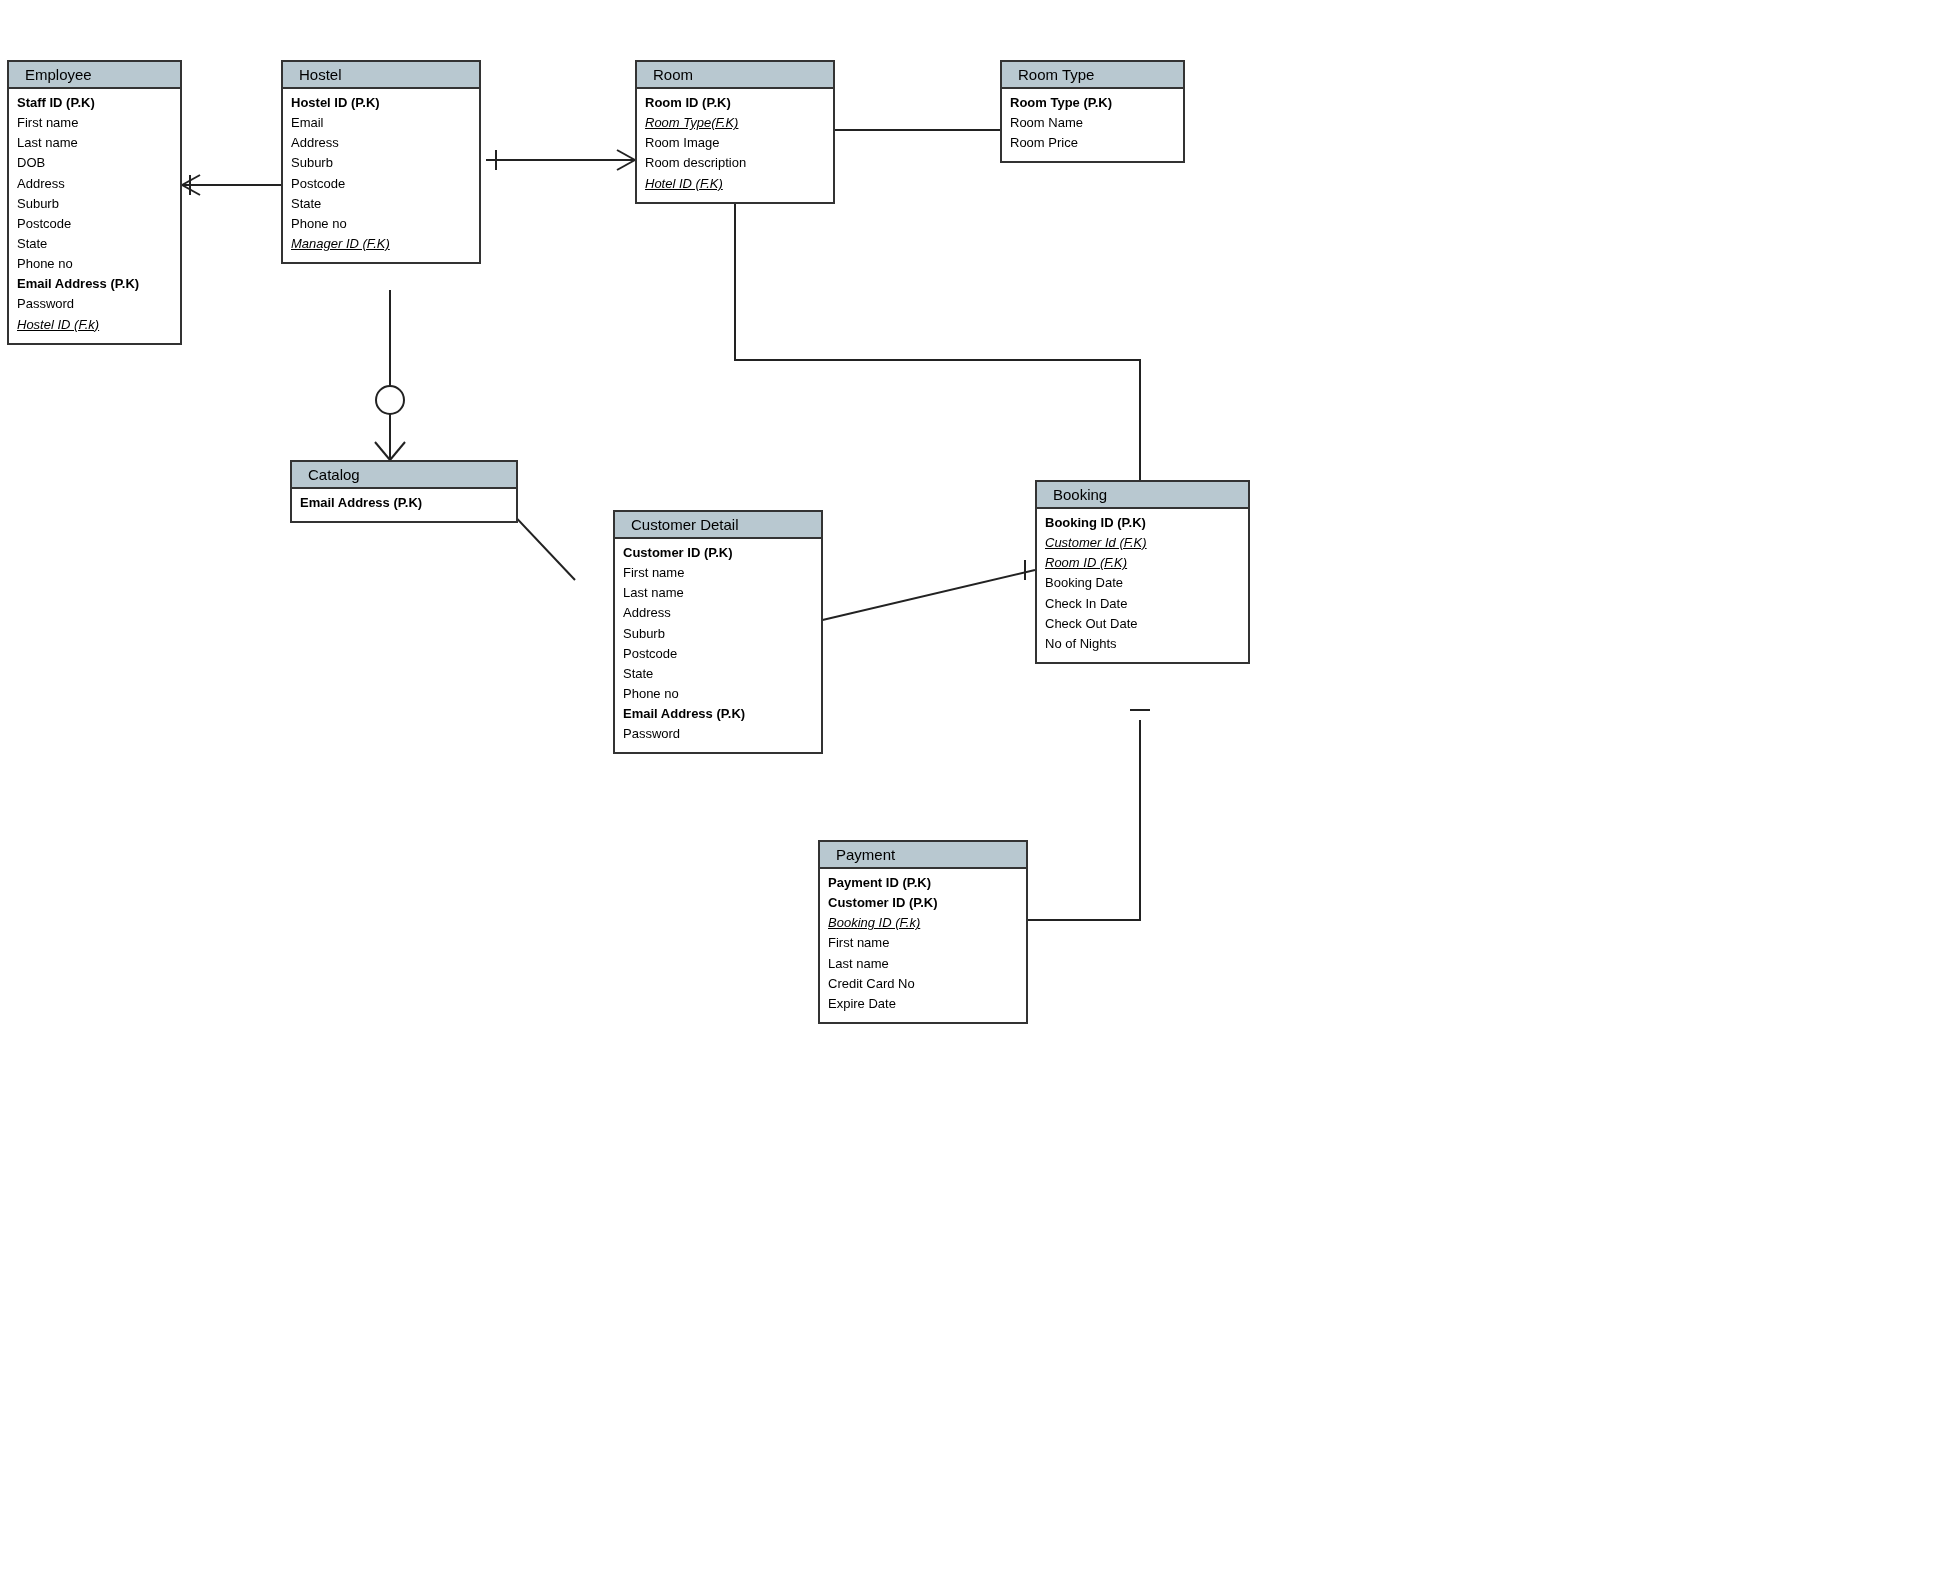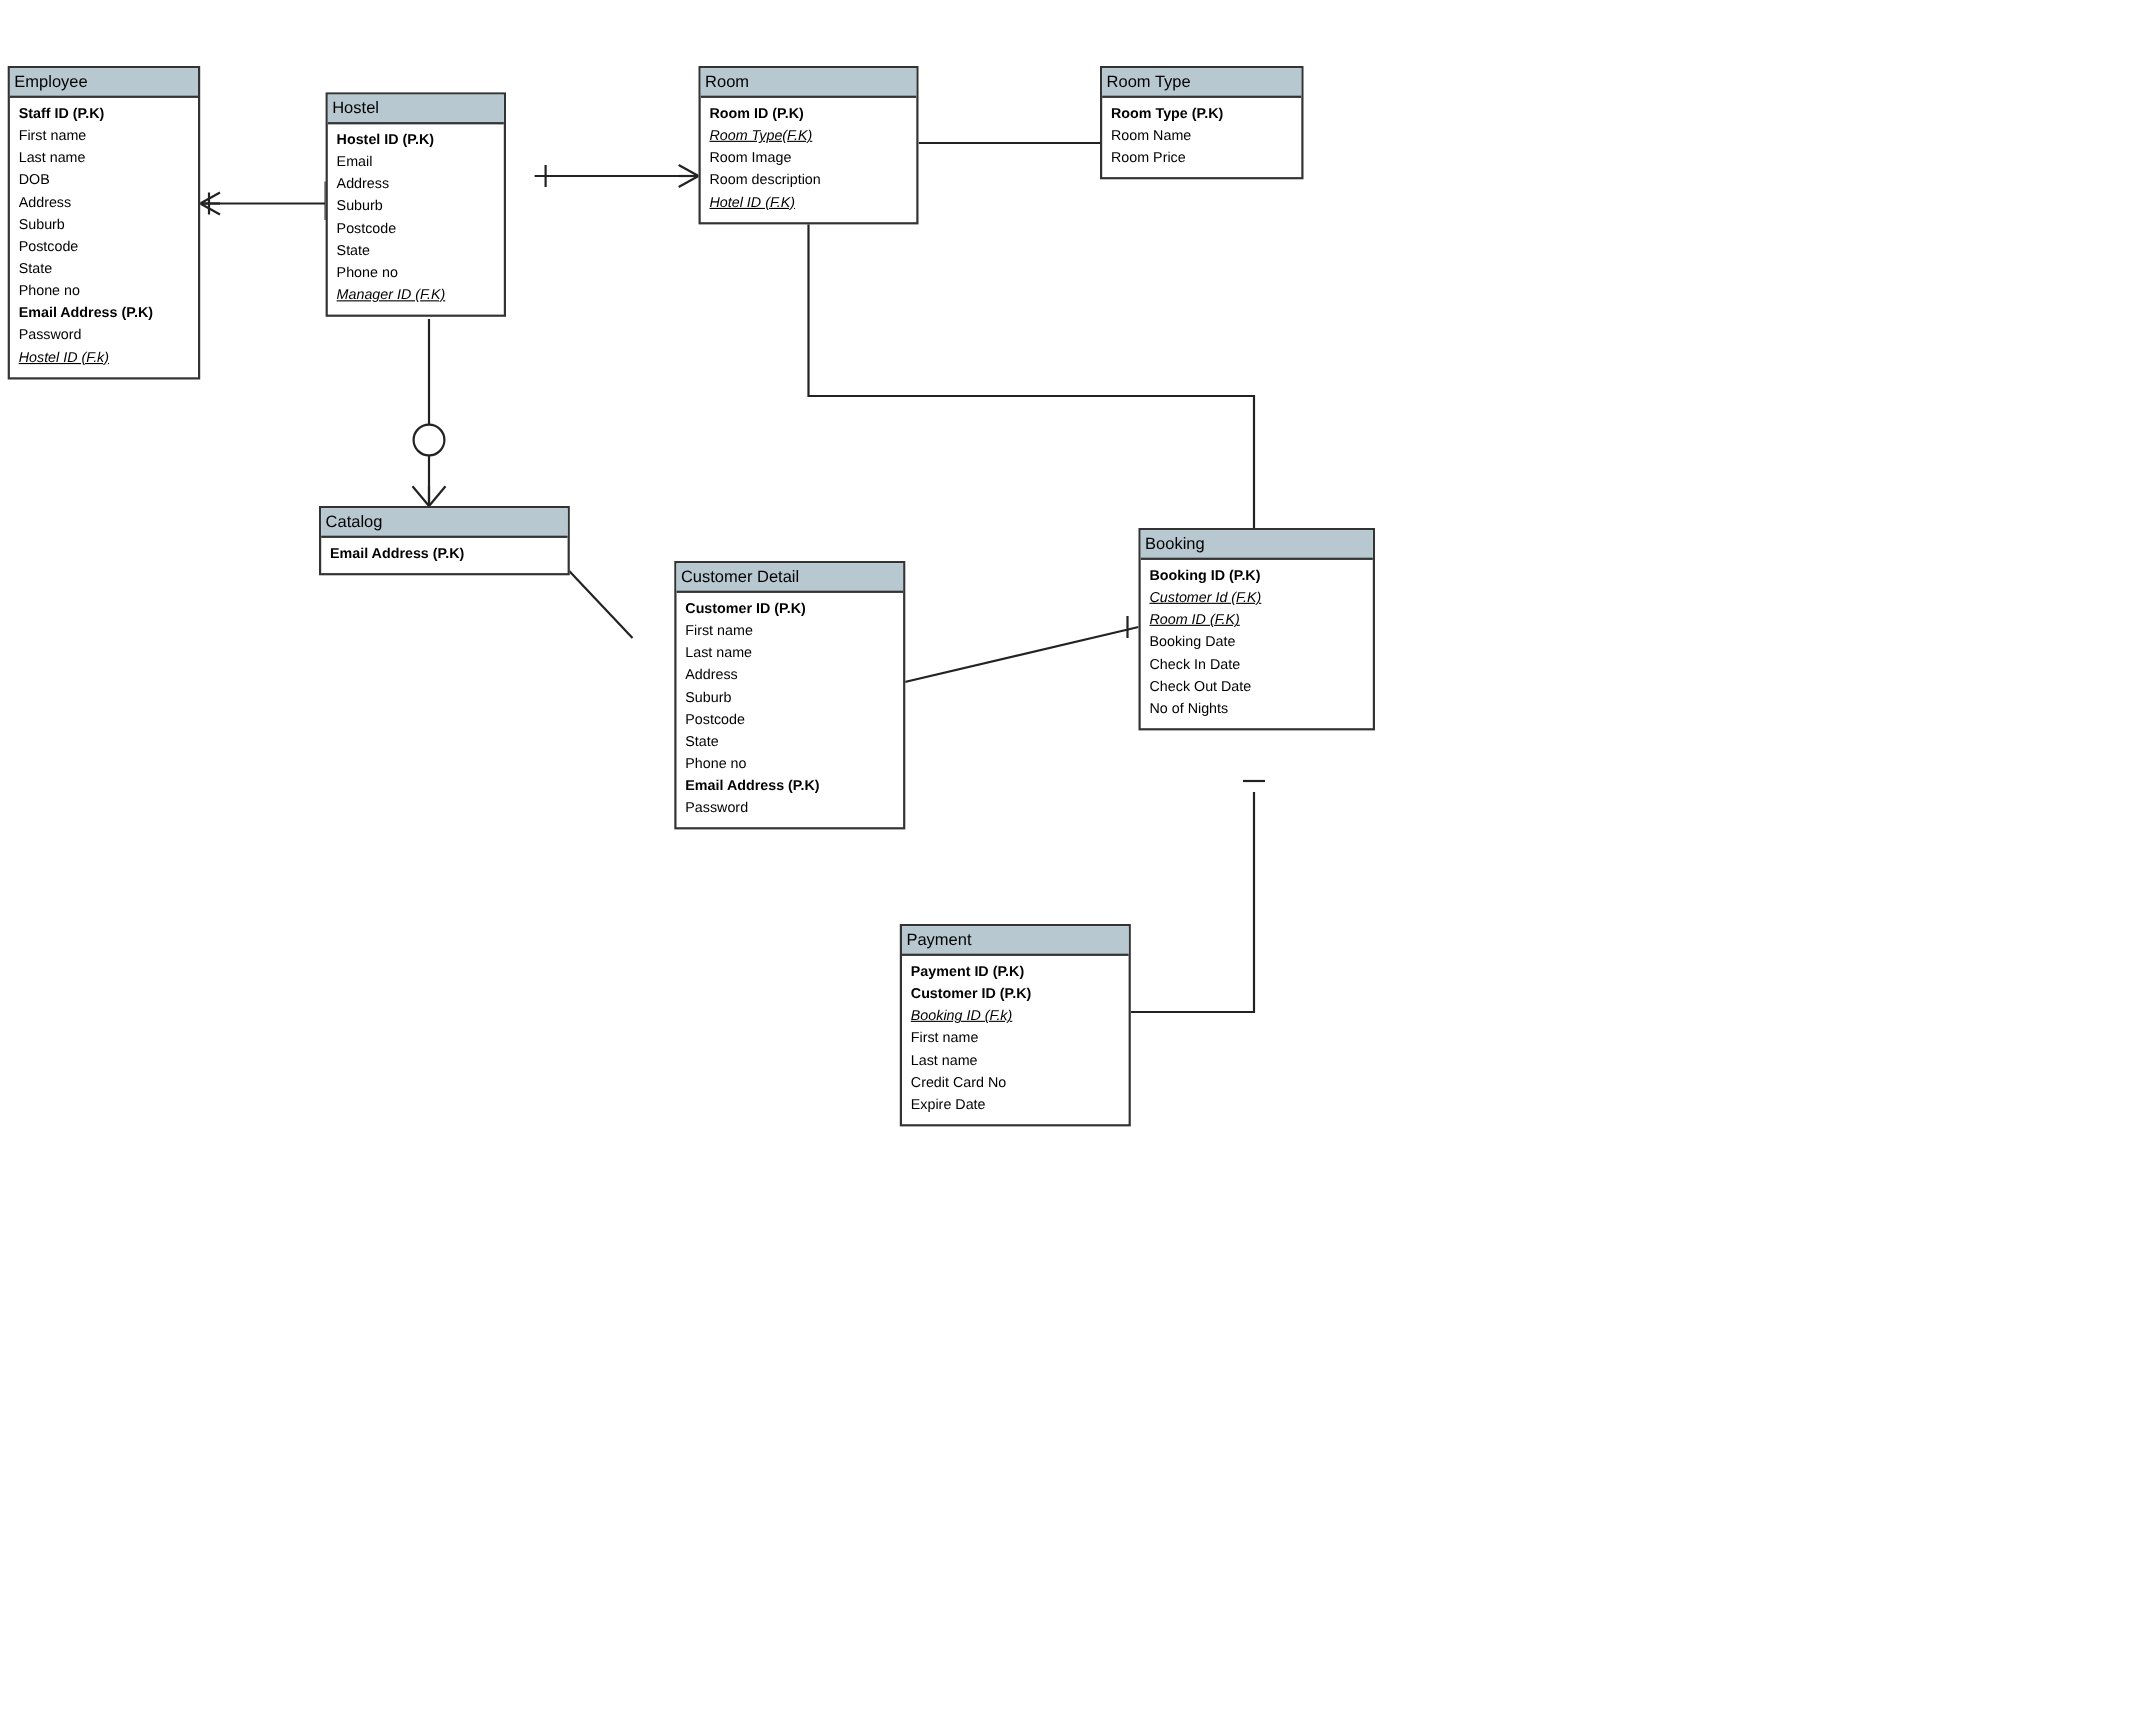--- a/index.html
+++ b/index.html
@@ -13,21 +13,21 @@
       overflow: hidden;
     }
     .entity {
       position: absolute;
       border: 2px solid #333;
       background: #fff;
       min-width: 160px;
     }
     .entity-header {
       background: #b8c8d0;
-      padding: 4px 4px;
+      padding: 4px 16px;
       font-size: 15px;
       font-weight: normal;
       border-bottom: 2px solid #333;
     }
     .entity-body {
       padding: 4px 8px 8px 8px;
     }
     .entity-body div {
       line-height: 1.55;
       white-space: nowrap;
@@ -126,21 +126,21 @@
     <div>Suburb</div>
     <div>Postcode</div>
     <div>State</div>
     <div>Phone no</div>
     <div class="pk">Email Address (P.K)</div>
     <div>Password</div>
     <div class="fk">Hostel ID (F.k)</div>
   </div>
 </div>
 
-<div class="entity" style="left:296px; top:60px; width:164px;margin-top:24px;">
+<div class="entity" style="left:281px; top:60px; width:200px;">
   <div class="entity-header">Hostel</div>
   <div class="entity-body">
     <div class="pk">Hostel ID (P.K)</div>
     <div>Email</div>
     <div>Address</div>
     <div>Suburb</div>
     <div>Postcode</div>
     <div>State</div>
     <div>Phone no</div>
     <div class="fk">Manager ID (F.K)</div>

